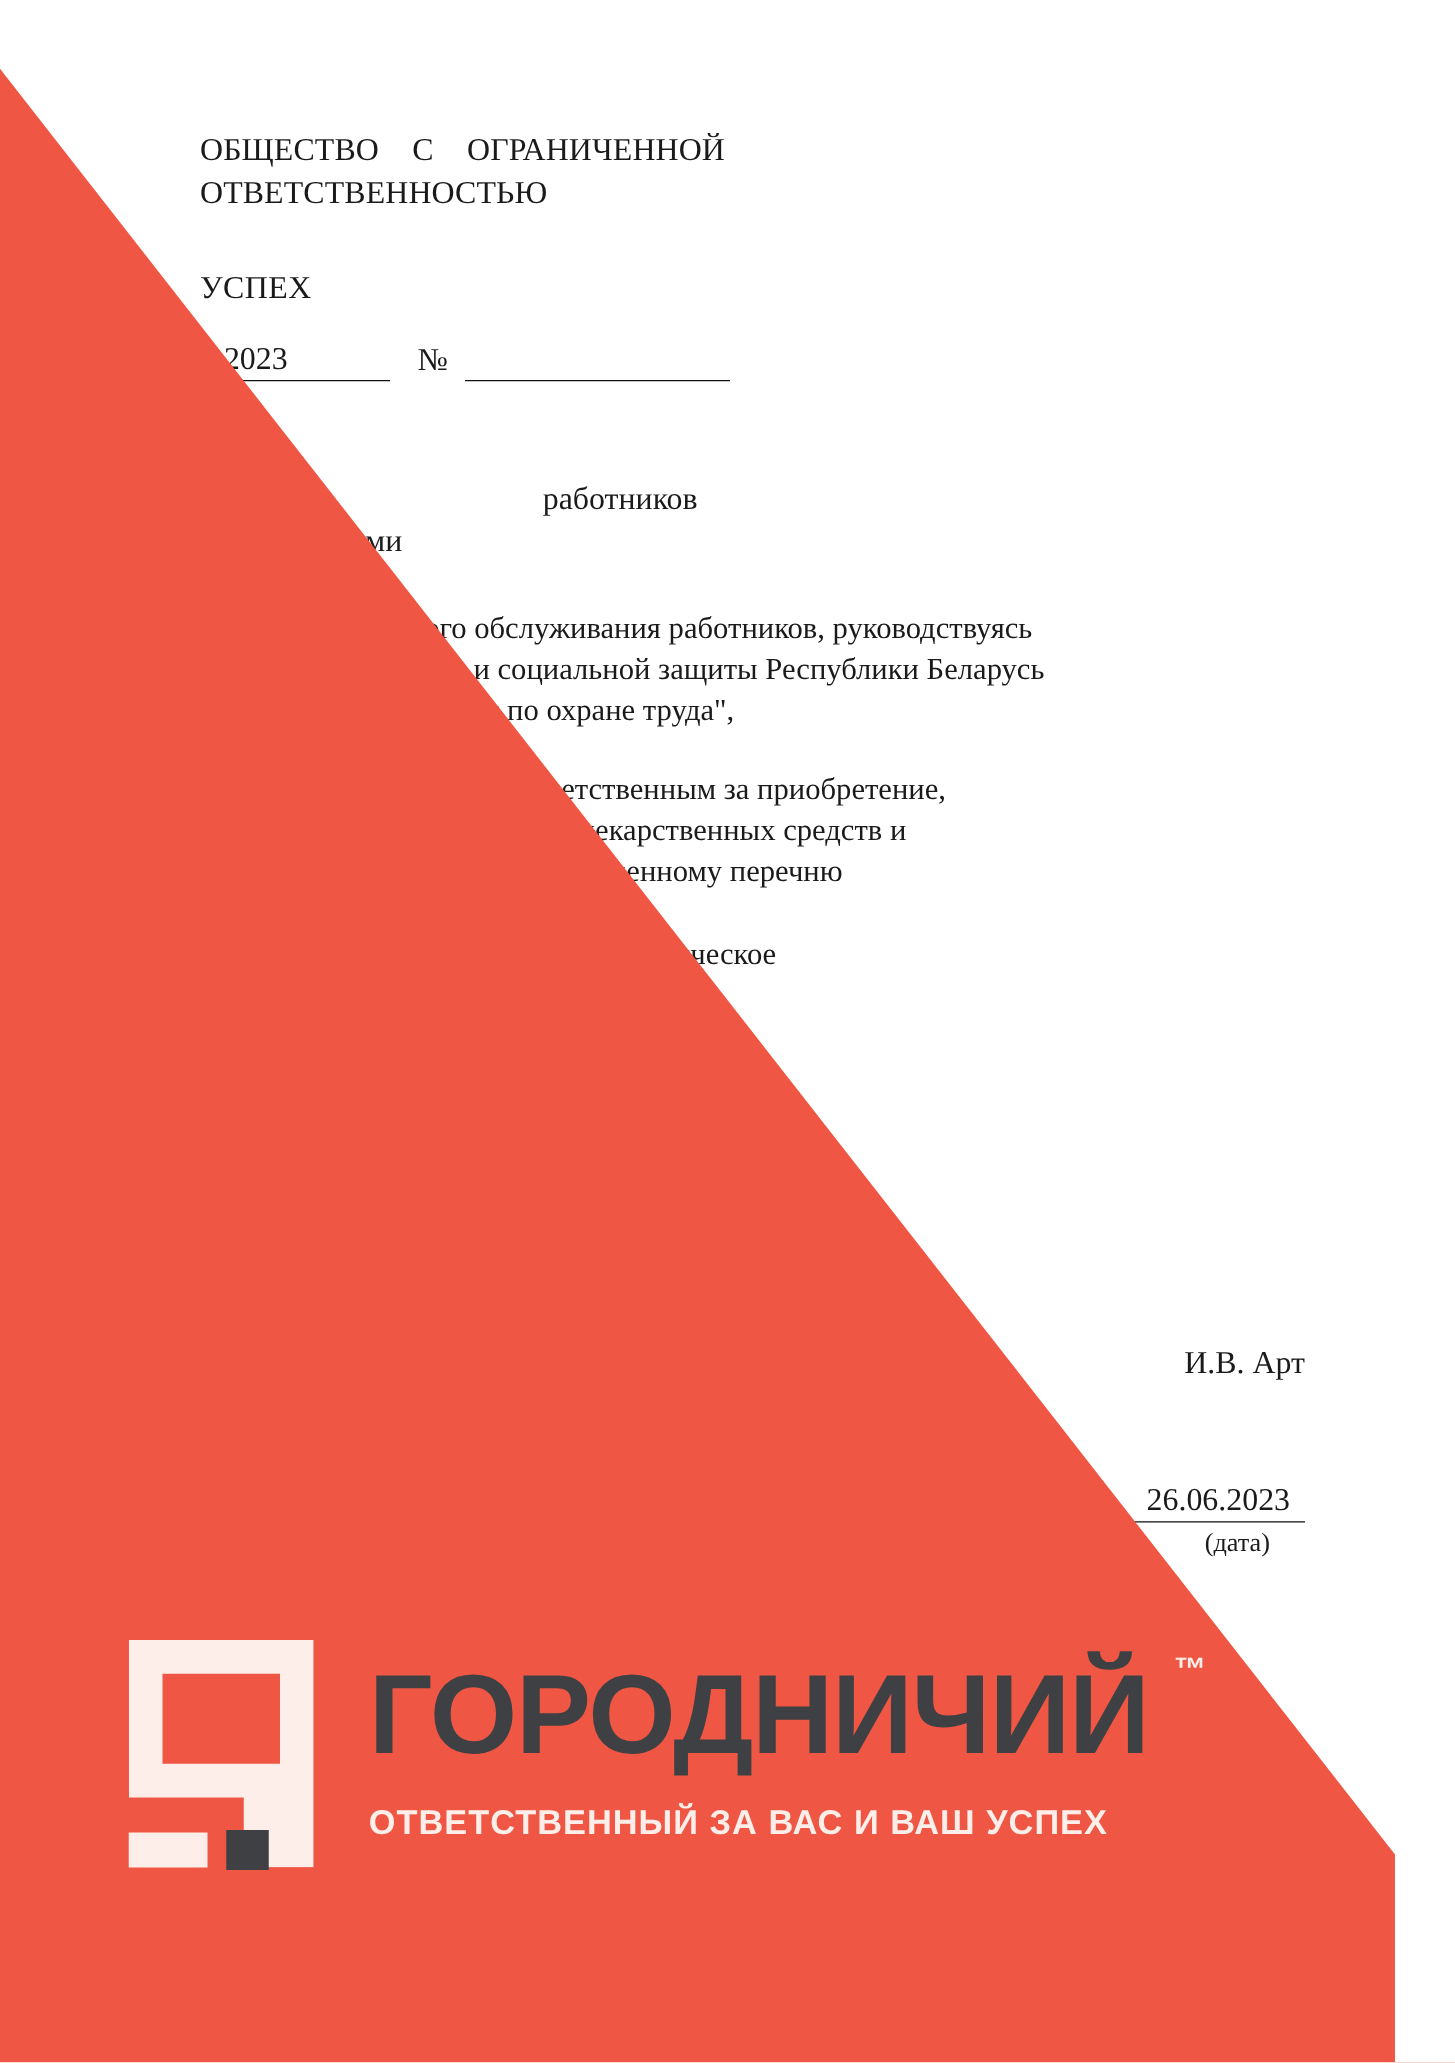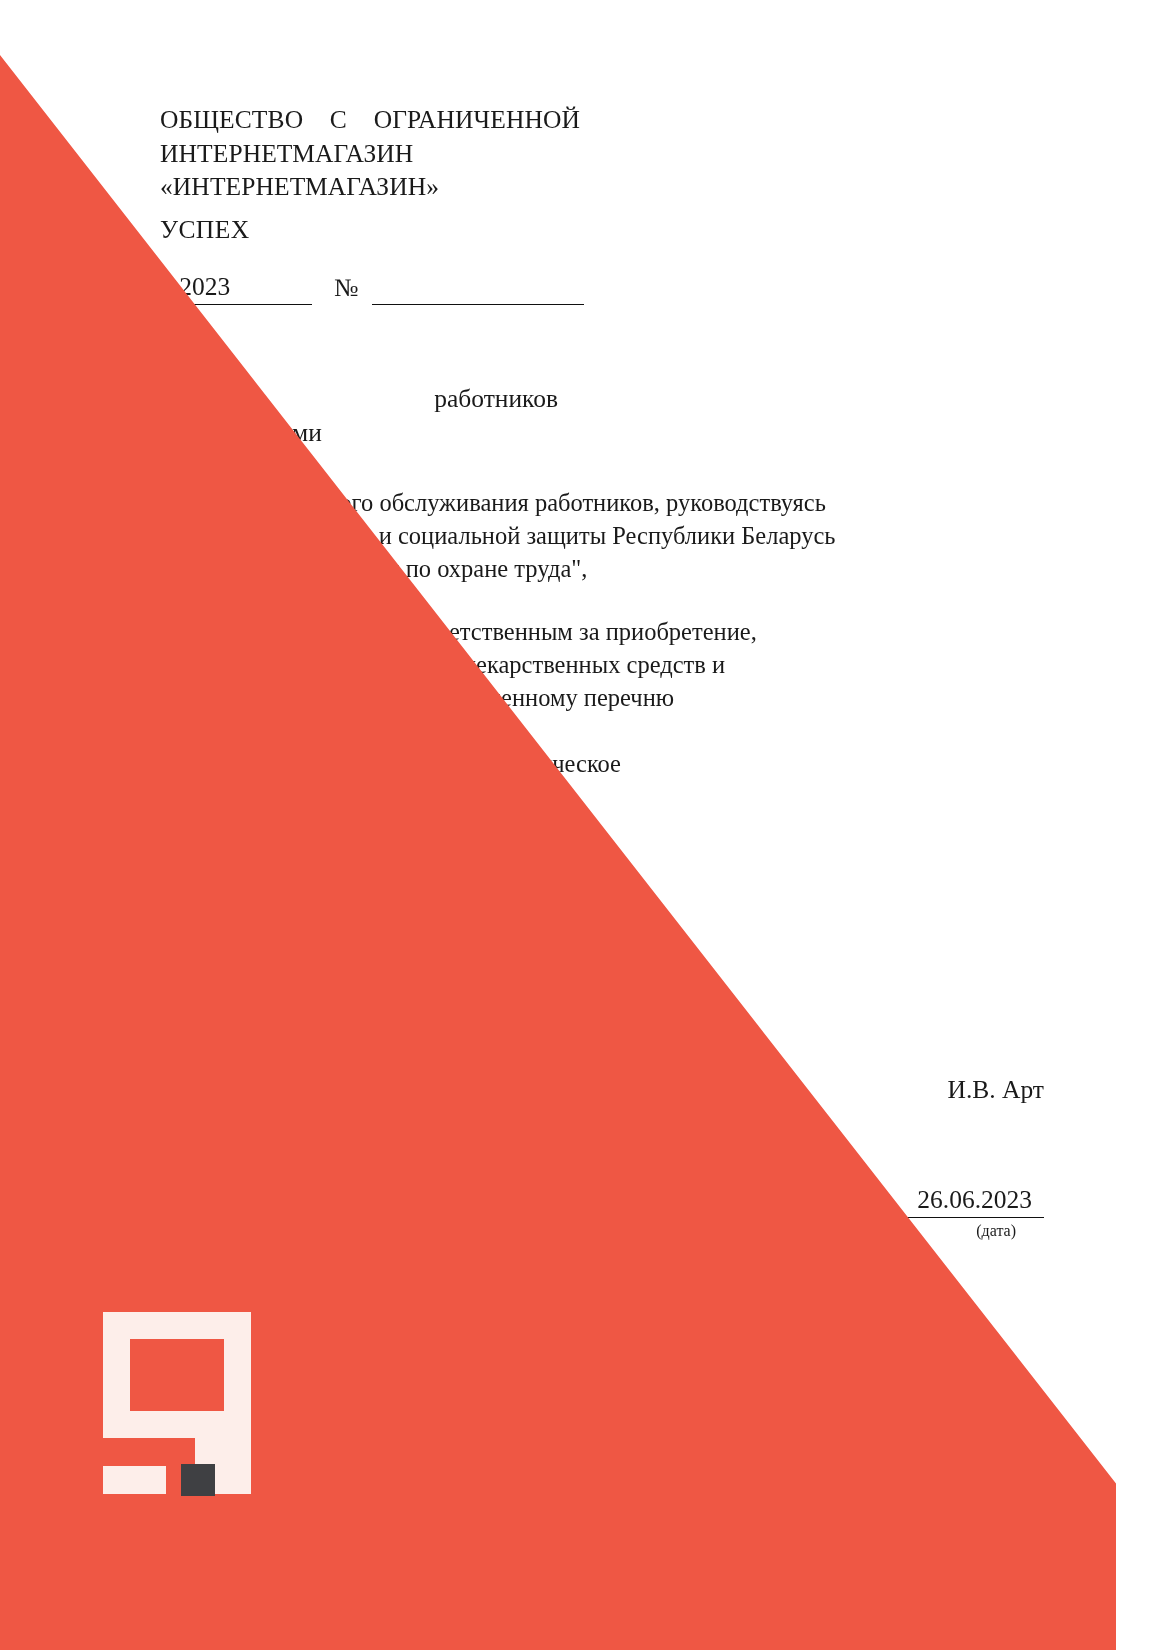--- a/index.html
+++ b/index.html
@@ -143,21 +143,21 @@
     align-items: flex-end;
     font-size: 25.5px;
   }
   .date-bottom-value {
     border-bottom: 1.8px solid #111;
     padding: 0 12px 2px 12px;
     min-width: 148px;
     text-align: right;
   }
   .date-bottom-caption {
-    font-size: 16px;
+    font-size: 21px;
     margin-top: 4px;
     padding-right: 28px;
   }
 
   
   .logo-block {
     position: absolute;
     left: 103px;
     top: 1312px;
     z-index: 10;
@@ -242,22 +242,21 @@
 </style>
 </head>
 <body>
 
 <div class="page">
 
   <div class="doc">
 
     <div class="org-block">
       <span class="org-line-1">ОБЩЕСТВО С ОГРАНИЧЕННОЙ</span>
-      <span class="org-line-2">ИНТЕРНЕТМАГАЗИН</span>
-      <span class="org-line-3">«ИНТЕРНЕТМАГАЗИН»</span>
+      <span class="org-line-2">ОТВЕТСТВЕННОСТЬЮ</span>
     </div>
 
     <div class="order-title">УСПЕХ</div>
 
     <div class="date-row">
       <span class="date-value">6.2023</span>
       <span class="num-sign">№</span>
       <span class="num-blank"></span>
     </div>
 
@@ -302,16 +301,21 @@
 
   <div class="logo-block">
 
     <div class="logo-mark">
       <div class="lm-outer"></div>
       <div class="lm-inner-cut"></div>
       <div class="lm-foot"></div>
       <div class="lm-square"></div>
     </div>
 
+    <div class="logo-text">
+      <div class="logo-word">ГОРОДНИЧИЙ</div>
+      <div class="logo-tm">™</div>
+      <div class="logo-tagline">ОТВЕТСТВЕННЫЙ ЗА ВАС И ВАШ УСПЕХ</div>
+    </div>
 
   </div>
 
 </div>
 
 </body></html>

